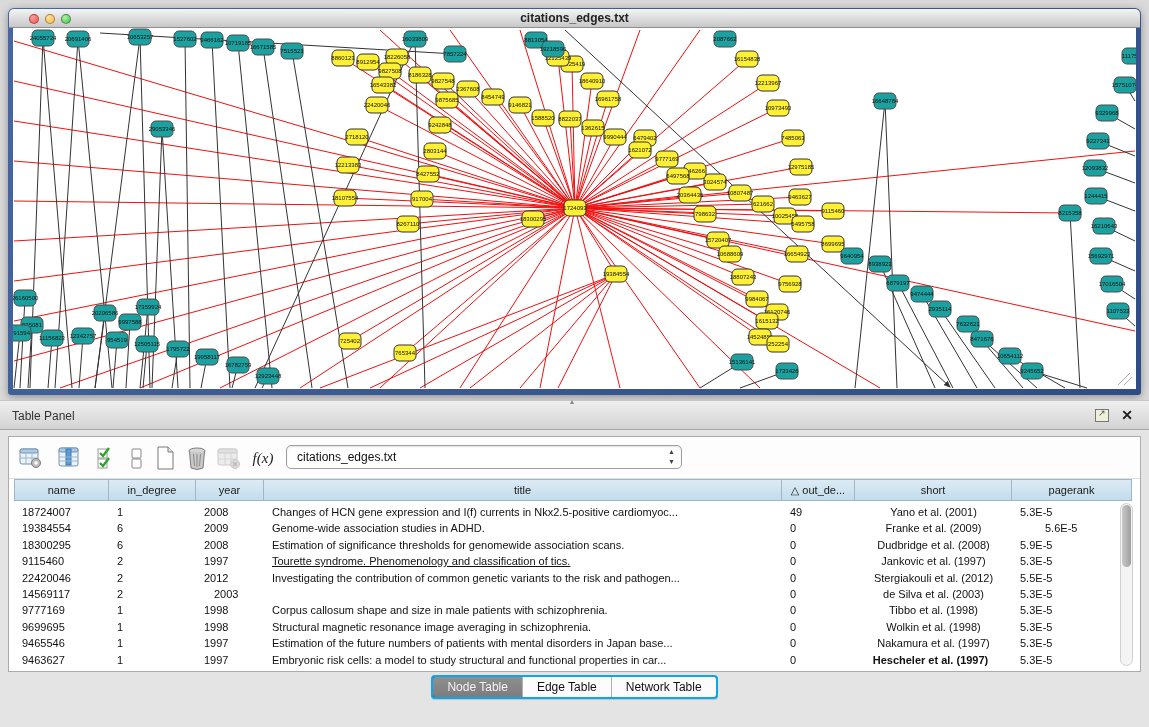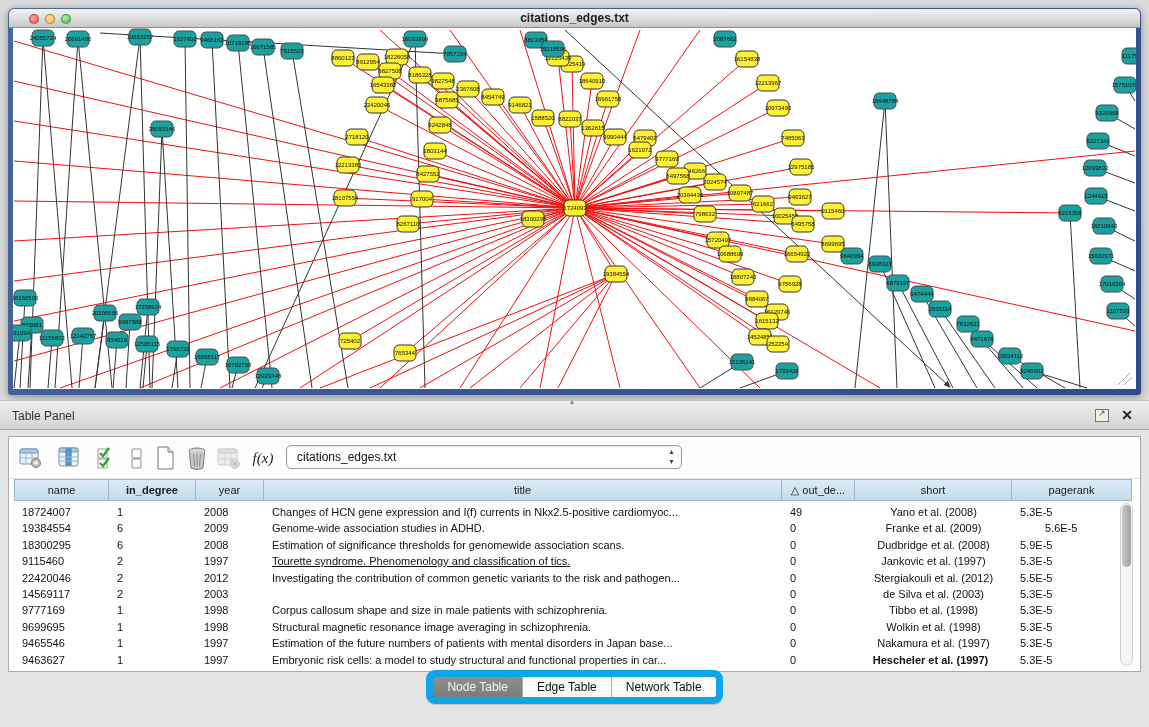--- a/index.html
+++ b/index.html
@@ -53,21 +53,21 @@
   .td { position:absolute; top:0; height:16px; line-height:15px; overflow:hidden; white-space:nowrap;
     text-overflow:clip; color:#111; padding-left:8px; }
   .td.center { text-align:center; padding-left:0; }
   .vscroll { position:absolute; right:2px; top:24px; width:13px; height:163px;
     background:#F4F4F4; border:1px solid #D0D0D0; border-radius:7px; }
   .vthumb { position:absolute; left:1px; right:1px; top:1px; height:62px; border-radius:6px;
     background:linear-gradient(90deg,#C9C9C9,#9F9F9F); }
 
   
   .tabs-bar { position:absolute; left:0; right:0; bottom:26px; height:28px; display:flex; align-items:center; justify-content:center; }
-  .seg { display:flex; border:7px solid #0ea5e9; border-radius:9px; overflow:hidden; background:#000000;
+  .seg { display:flex; border:2px solid #0ea5e9; border-radius:4px; overflow:hidden; background:#000000;
     box-shadow:0 1px 1px rgba(0,0,0,.15); }
   .seg-btn { padding:3px 14px; font-size:12px; color:#111; background:#FCFCFC; border-left:1px solid #AFAFAF; }
   .seg-btn:first-child { border-left:none; }
   .seg-btn.sel { background:linear-gradient(#8F8F8F,#7C7C7C); color:#F4F4F4; }
 
   
   .statusbar { position:absolute; left:0; right:0; bottom:0; height:26px; }
   .mem-label { position:absolute; right:46px; top:7px; font-size:11px; color:#222; }
   .mem-dot { position:absolute; right:24px; top:6px; width:13px; height:13px; border-radius:50%;
     background:radial-gradient(circle at 35% 30%, #8FE08F, #3FBF3F); border:1px solid #5A5A5A; }
@@ -790,35 +790,35 @@
 
       <div class="combo">
         <span class="combo-text">citations_edges.txt</span>
         <span class="combo-stepper">▲<br>▼</span>
       </div>
     </div>
 
     <div class="tbl">
       <div class="tbl-headrow" id="tbl-head">
           <div class="th" style="left: 0px; width: 95px;">name</div>
-          <div class="th" style="left: 95px; width: 87px; font-weight: bold;">in_degree</div>
+          <div class="th" style="left: 95px; width: 87px;">in_degree</div>
           <div class="th" style="left: 182px; width: 68px;">year</div>
           <div class="th" style="left: 250px; width: 518px;">title</div>
           <div class="th" style="left: 768px; width: 73px;">△ out_de...</div>
           <div class="th" style="left: 841px; width: 157px;">short</div>
           <div class="th" style="left: 998px; width: 120px;">pagerank</div>
         </div>
       <div class="rows" id="tbl-rows">
           <div class="tr">
             <div class="td" style="left: 0px; width: 95px;">18724007</div>
             <div class="td" style="left: 95px; width: 87px;">1</div>
             <div class="td" style="left: 182px; width: 68px;">2008</div>
             <div class="td" style="left: 250px; width: 518px;">Changes of HCN gene expression and I(f) currents in Nkx2.5-positive cardiomyoc...</div>
             <div class="td" style="left: 768px; width: 73px;">49</div>
-            <div class="td center" style="left: 841px; width: 157px;">Yano et al. (2008)</div>
+            <div class="td center" style="left: 841px; width: 157px;">Yano et al. (2001)</div>
             <div class="td" style="left: 998px; width: 120px;">5.3E-5</div>
           </div>
           <div class="tr">
             <div class="td" style="left: 0px; width: 95px;">19384554</div>
             <div class="td" style="left: 95px; width: 87px;">6</div>
             <div class="td" style="left: 182px; width: 68px;">2009</div>
             <div class="td" style="left: 250px; width: 518px;">Genome-wide association studies in ADHD.</div>
             <div class="td" style="left: 768px; width: 73px;">0</div>
             <div class="td center" style="left: 841px; width: 157px;">Franke et al. (2009)</div>
             <div class="td" style="left: 1023px; width: 120px;">5.6E-5</div>
@@ -846,21 +846,21 @@
             <div class="td" style="left: 95px; width: 87px;">2</div>
             <div class="td" style="left: 182px; width: 68px;">2012</div>
             <div class="td" style="left: 250px; width: 518px;">Investigating the contribution of common genetic variants to the risk and pathogen...</div>
             <div class="td" style="left: 768px; width: 73px;">0</div>
             <div class="td center" style="left: 841px; width: 157px;">Stergiakouli et al. (2012)</div>
             <div class="td" style="left: 998px; width: 120px;">5.5E-5</div>
           </div>
           <div class="tr">
             <div class="td" style="left: 0px; width: 95px;">14569117</div>
             <div class="td" style="left: 95px; width: 87px;">2</div>
-            <div class="td" style="left: 182px; width: 68px;">2003</div>
+            <div class="td" style="left: 192px; width: 68px;">2003</div>
             <div class="td" style="left: 768px; width: 73px;">0</div>
             <div class="td center" style="left: 841px; width: 157px;">de Silva et al. (2003)</div>
             <div class="td" style="left: 998px; width: 120px;">5.3E-5</div>
           </div>
           <div class="tr">
             <div class="td" style="left: 0px; width: 95px;">9777169</div>
             <div class="td" style="left: 95px; width: 87px;">1</div>
             <div class="td" style="left: 182px; width: 68px;">1998</div>
             <div class="td" style="left: 250px; width: 518px;">Corpus callosum shape and size in male patients with schizophrenia.</div>
             <div class="td" style="left: 768px; width: 73px;">0</div>

